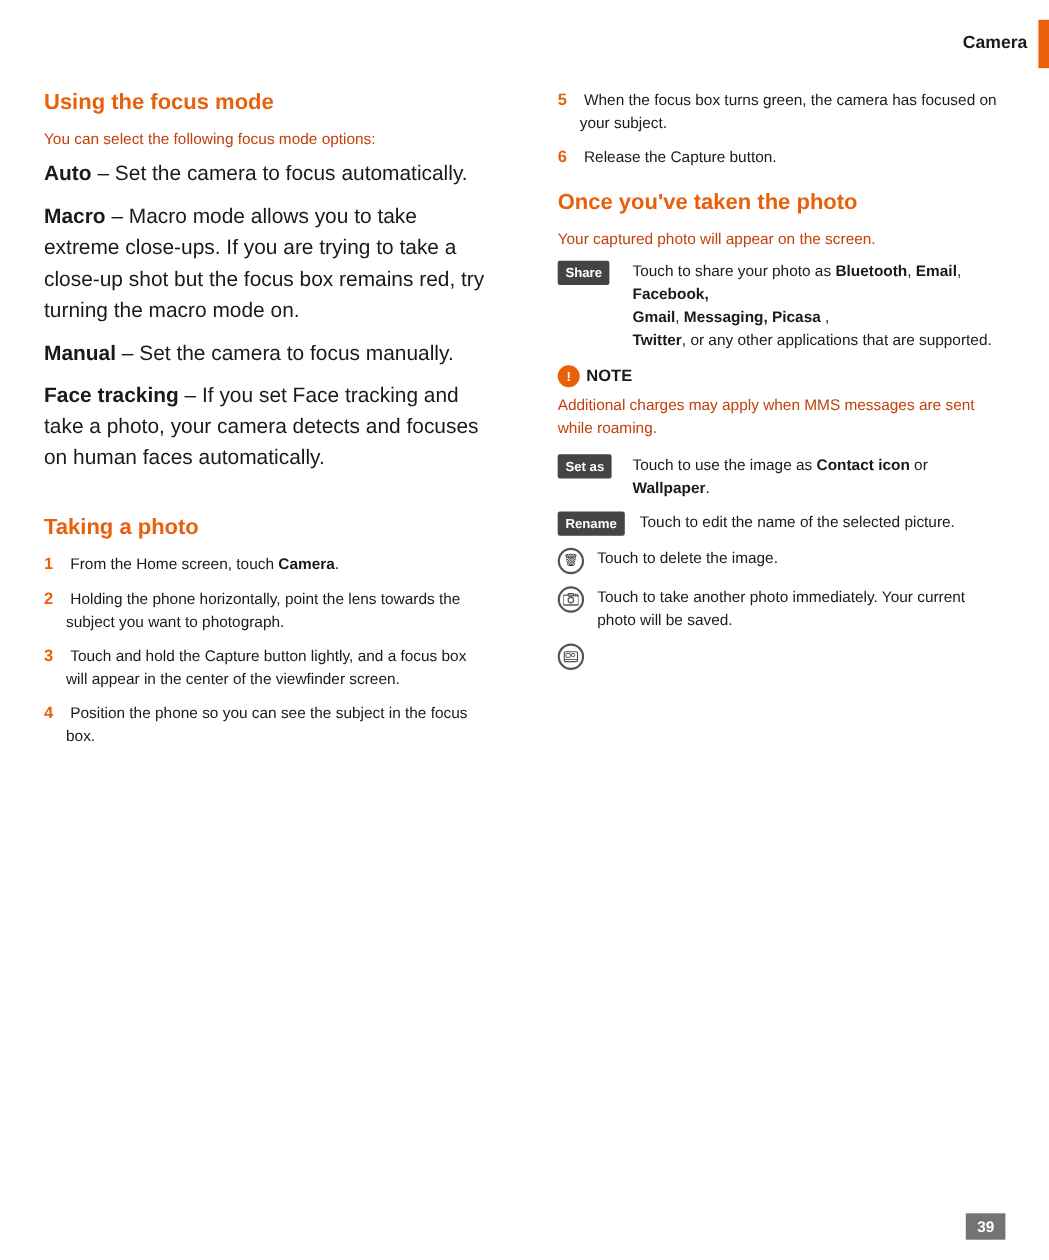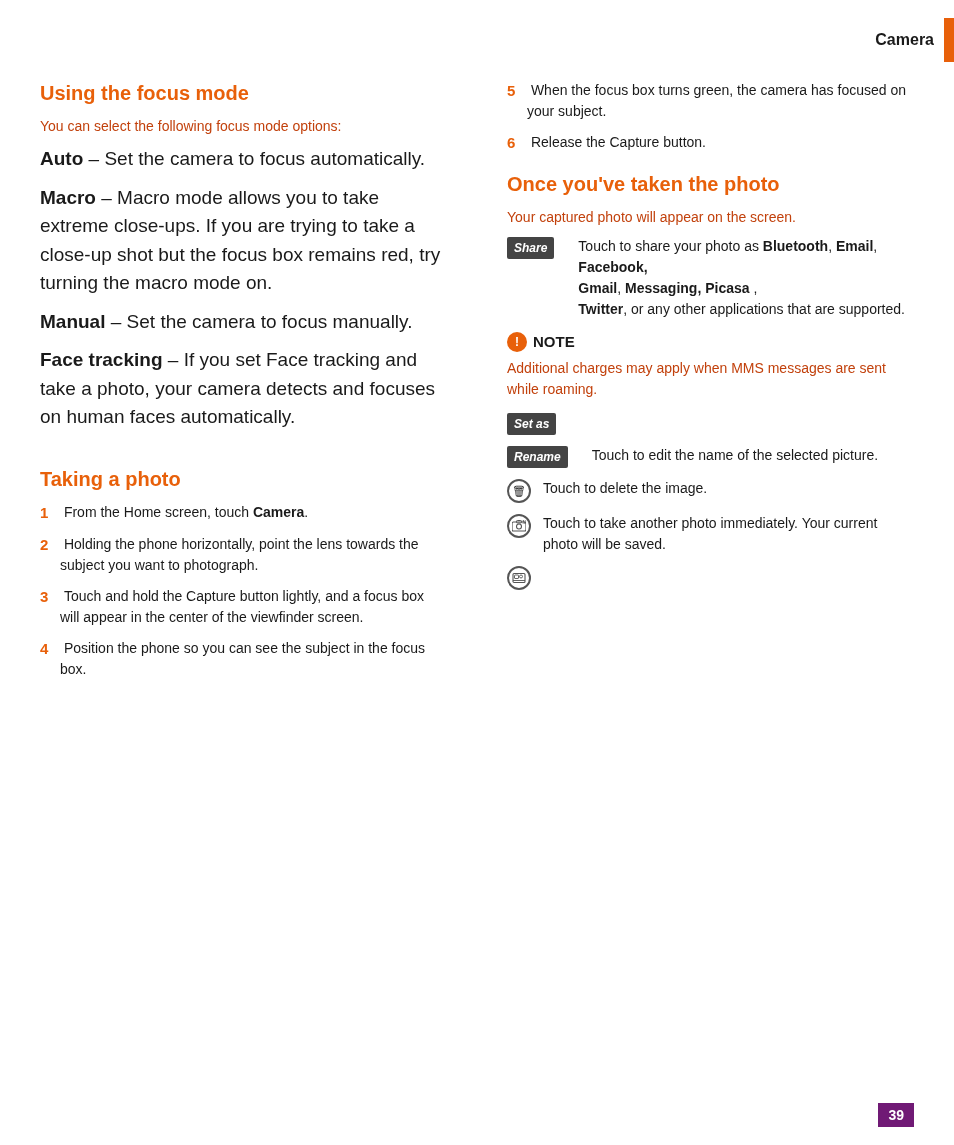--- a/index.html
+++ b/index.html
@@ -111,25 +111,24 @@
     }
 
     
     .badge {
       display: inline-block;
       background: #444444;
       color: #ffffff;
       font-size: 12px;
       font-weight: bold;
       padding: 2px 7px;
-      margin-right: 16px;
+      margin-right: 6px;
       border-radius: 2px;
       vertical-align: middle;
       white-space: nowrap;
-      font-style: italic;
     }
 
     .inline-item {
       display: flex;
       align-items: flex-start;
       margin-bottom: 10px;
       font-size: 14px;
       line-height: 1.5;
     }
     .inline-item .badge-wrap {
@@ -197,21 +196,21 @@
 
     
     .footer {
       position: absolute;
       bottom: 18px;
       right: 40px;
       display: flex;
       align-items: center;
     }
     .page-num {
-      background: #701a75;
+      background: #737373;
       color: white;
       font-weight: bold;
       font-size: 14px;
       padding: 4px 10px;
     }
   </style>
 </head>
 <body>
 
 <div class="header">
@@ -309,20 +308,23 @@
           <span class="note-icon">!</span>
           <span>NOTE</span>
         </div>
         <p class="body-text">Additional charges may apply when MMS messages are sent while roaming.</p>
       </div>
 
       <div class="inline-item" style="margin-top: 10px;">
         <div class="badge-wrap">
           <span class="badge">Set as</span>
         </div>
+        <div class="text-wrap">
+          Touch to use the image as <strong>Contact icon</strong> or <strong>Wallpaper</strong>.
+        </div>
       </div>
 
       <div class="inline-item">
         <div class="badge-wrap">
           <span class="badge">Rename</span>
         </div>
         <div class="text-wrap">
           Touch to edit the name of the selected picture.
         </div>
       </div>

